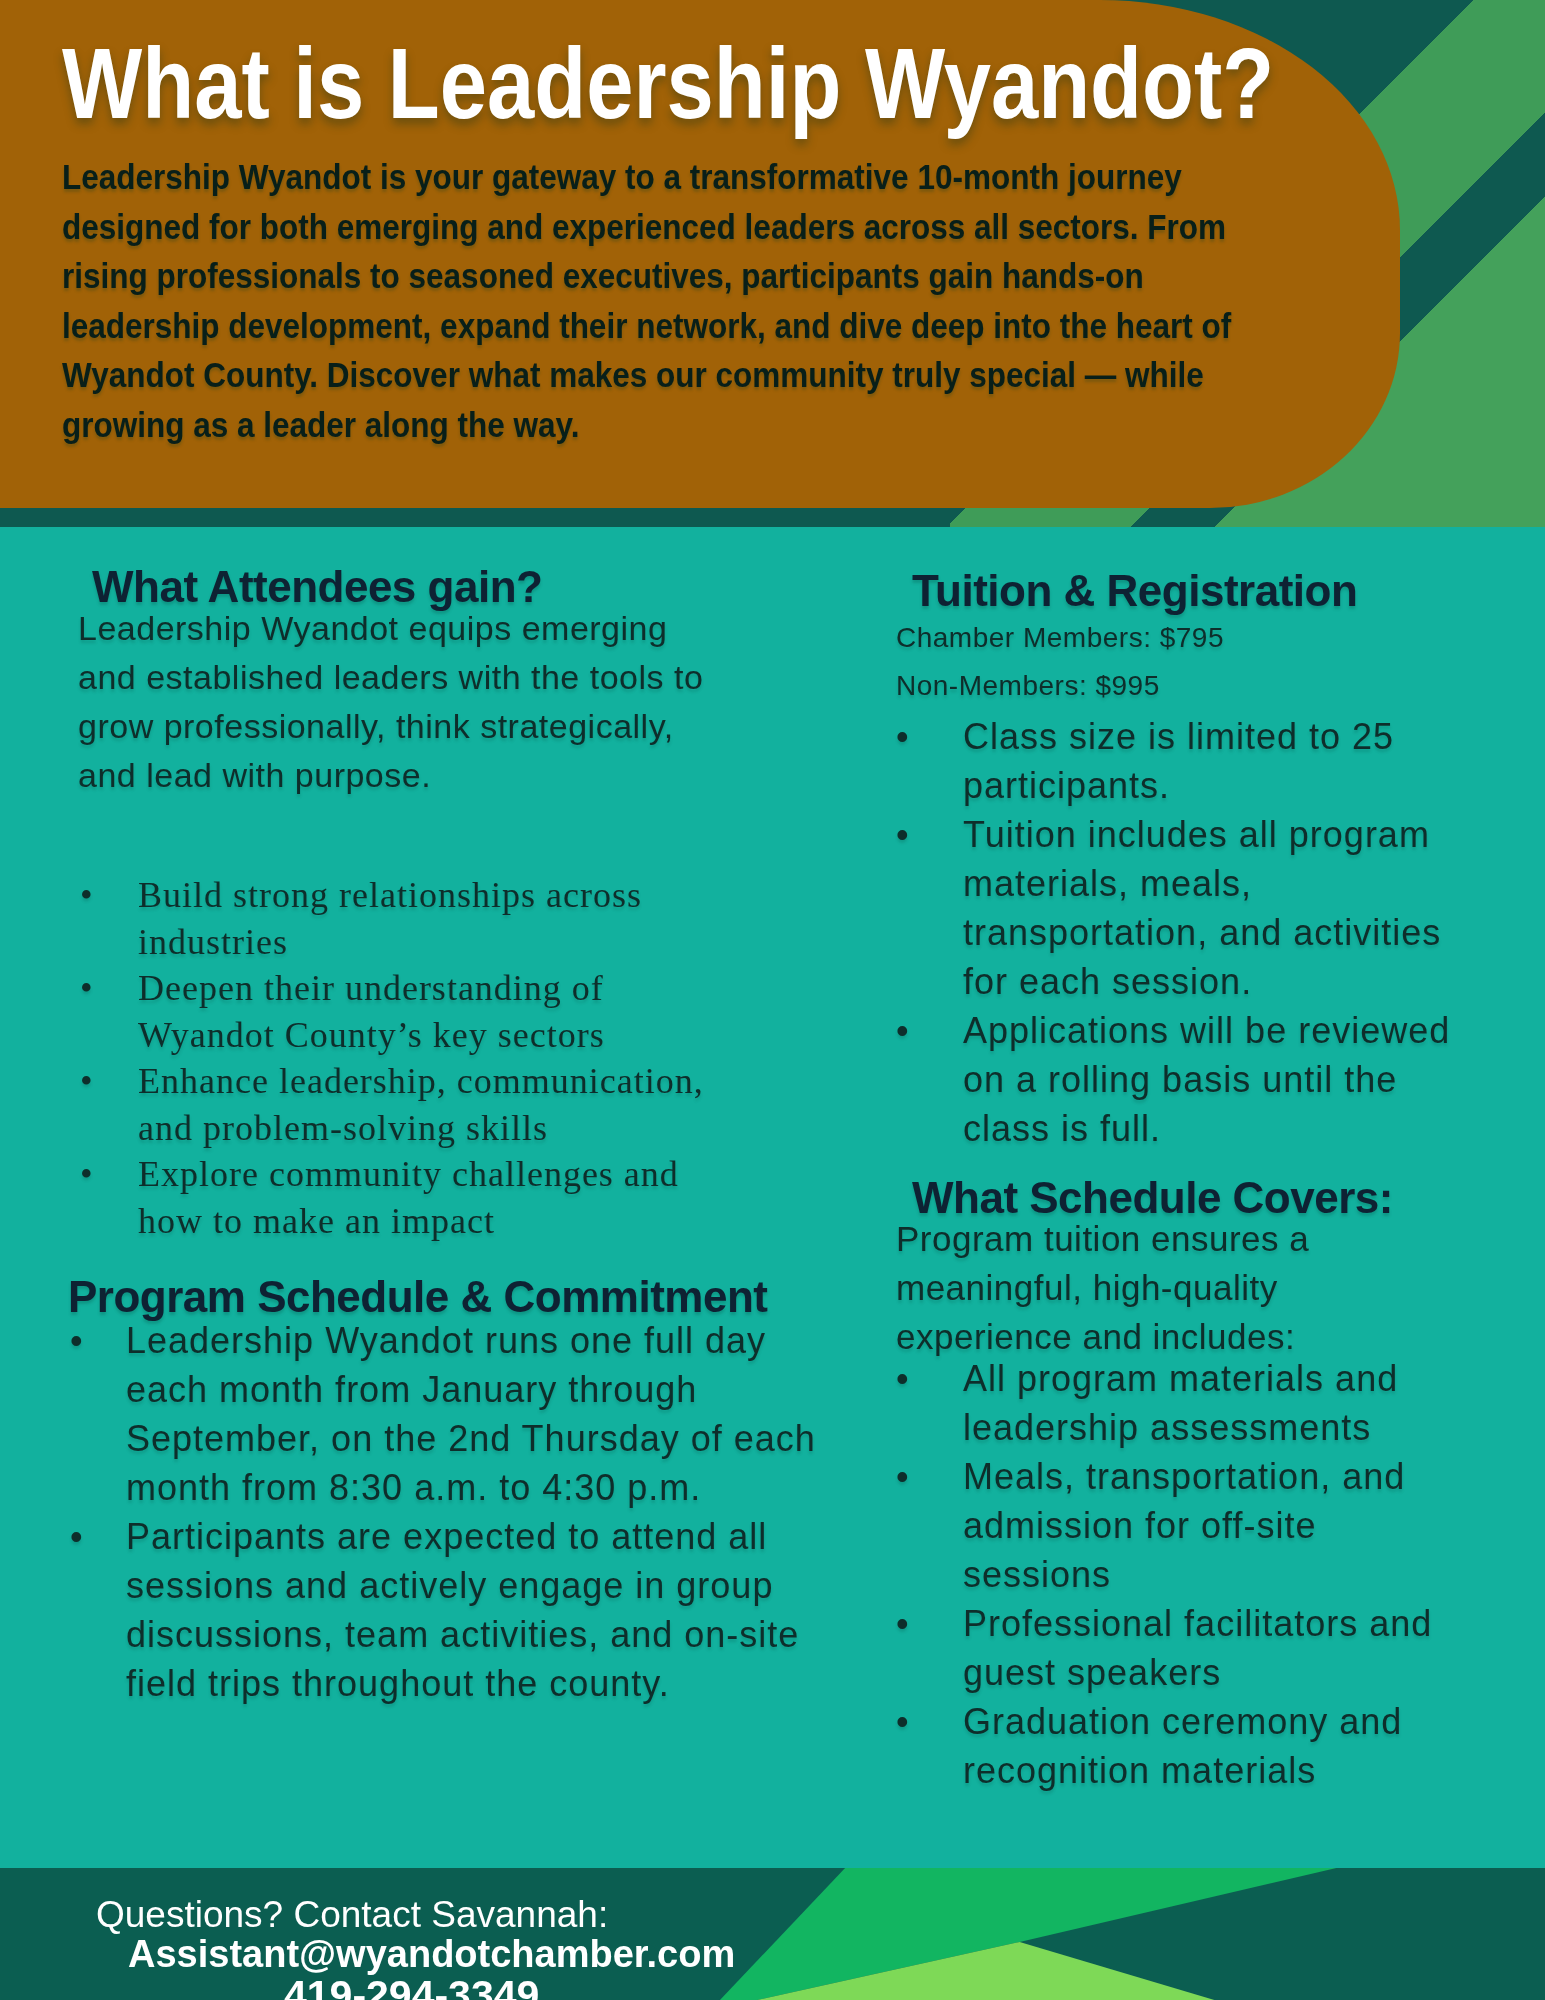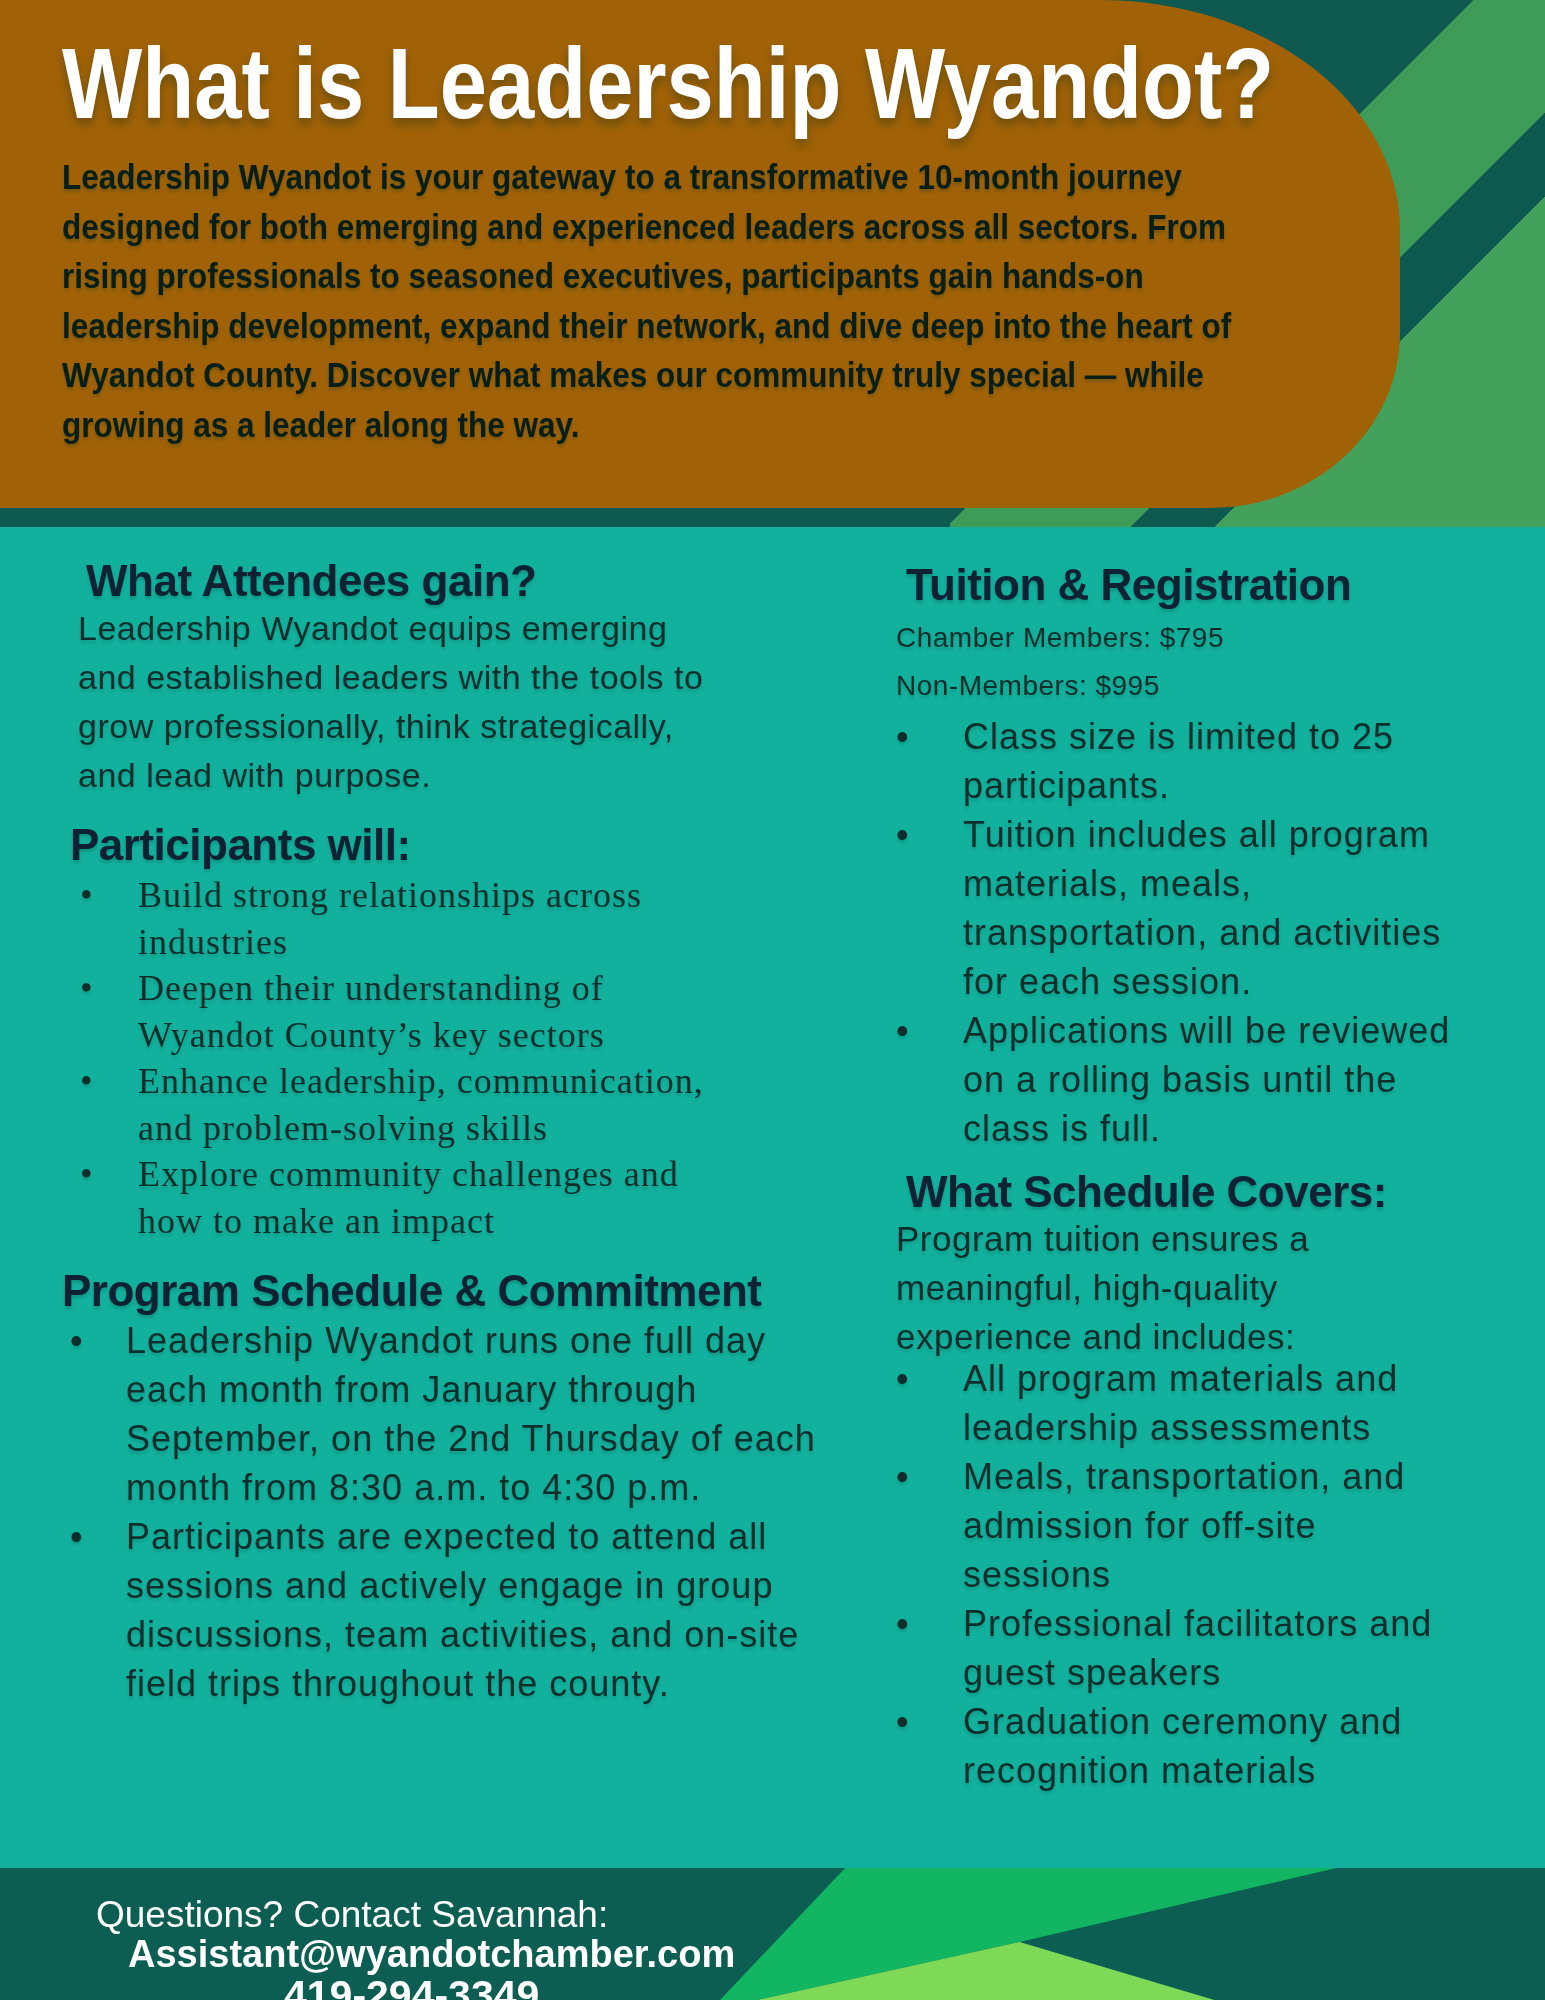--- a/index.html
+++ b/index.html
@@ -43,21 +43,21 @@
     line-height:49.5px;white-space:pre-line;
     transform:scaleX(0.9);transform-origin:left top;
     text-shadow:0 3px 3px rgba(15,60,30,0.25);
   }
   
   .body-bg{
     position:absolute;left:0;top:527px;width:1545px;height:1341px;
     background:#12b19e;
   }
   h2{
-    position:absolute;margin:10px;
+    position:absolute;margin:16px;
     font-size:44px;font-weight:bold;color:#0e2233;
     letter-spacing:-0.5px;white-space:nowrap;
     text-shadow:0 3px 3px rgba(0,70,60,0.25);
   }
   .txt{
     position:absolute;margin:0;color:#0e2e2b;
     font-size:34px;letter-spacing:0.5px;line-height:49px;
     white-space:pre-line;
     text-shadow:0 3px 3px rgba(0,70,60,0.2);
   }
@@ -132,21 +132,20 @@
   </div>
 
   <div class="body-bg"></div>
 
   <h2 class="attendees-heading">What Attendees gain?</h2>
   <p class="txt attendees-body">Leadership Wyandot equips emerging
 and established leaders with the tools to
 grow professionally, think strategically,
 and lead with purpose.</p>
 
-  <h2 class="participants-heading">Participants will:</h2>
   <ul class="blist participants-list">
     <li>Build strong relationships across
 industries</li>
     <li>Deepen their understanding of
 Wyandot County’s key sectors</li>
     <li>Enhance leadership, communication,
 and problem-solving skills</li>
     <li>Explore community challenges and
 how to make an impact</li>
   </ul>

